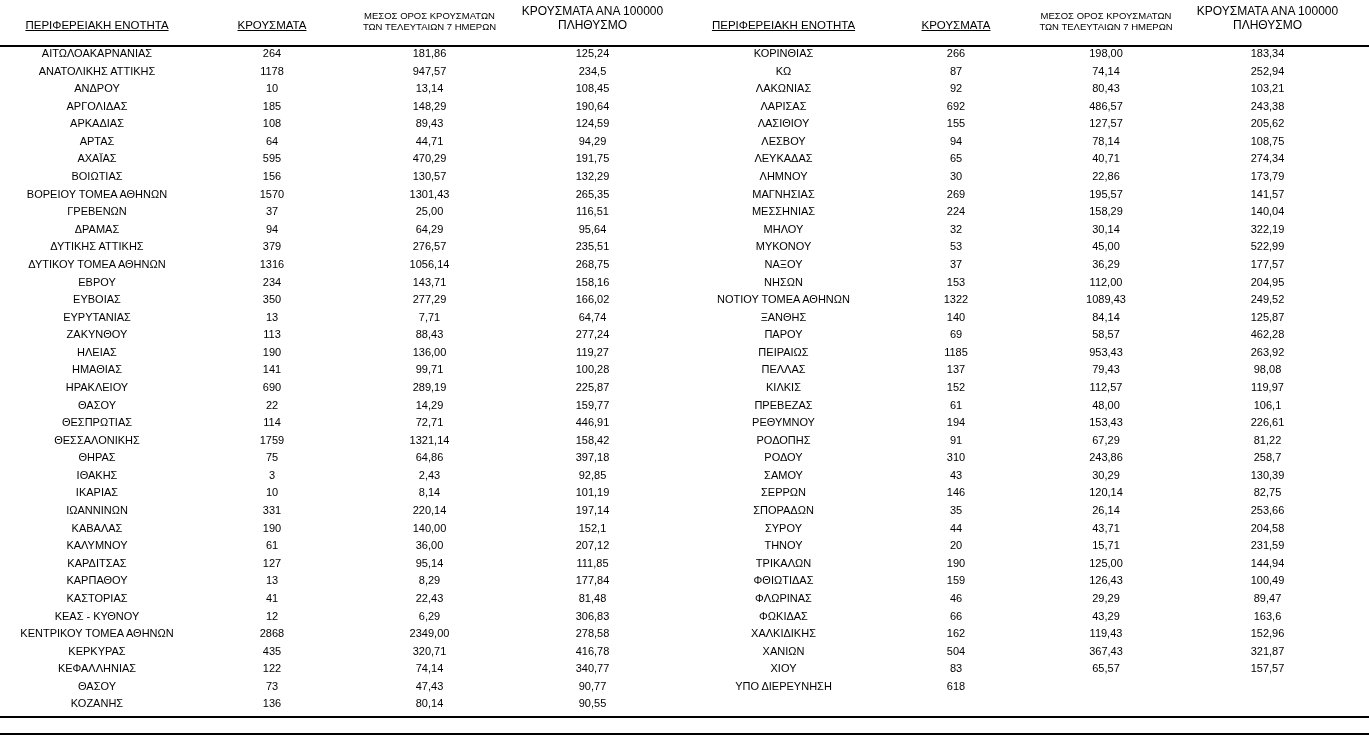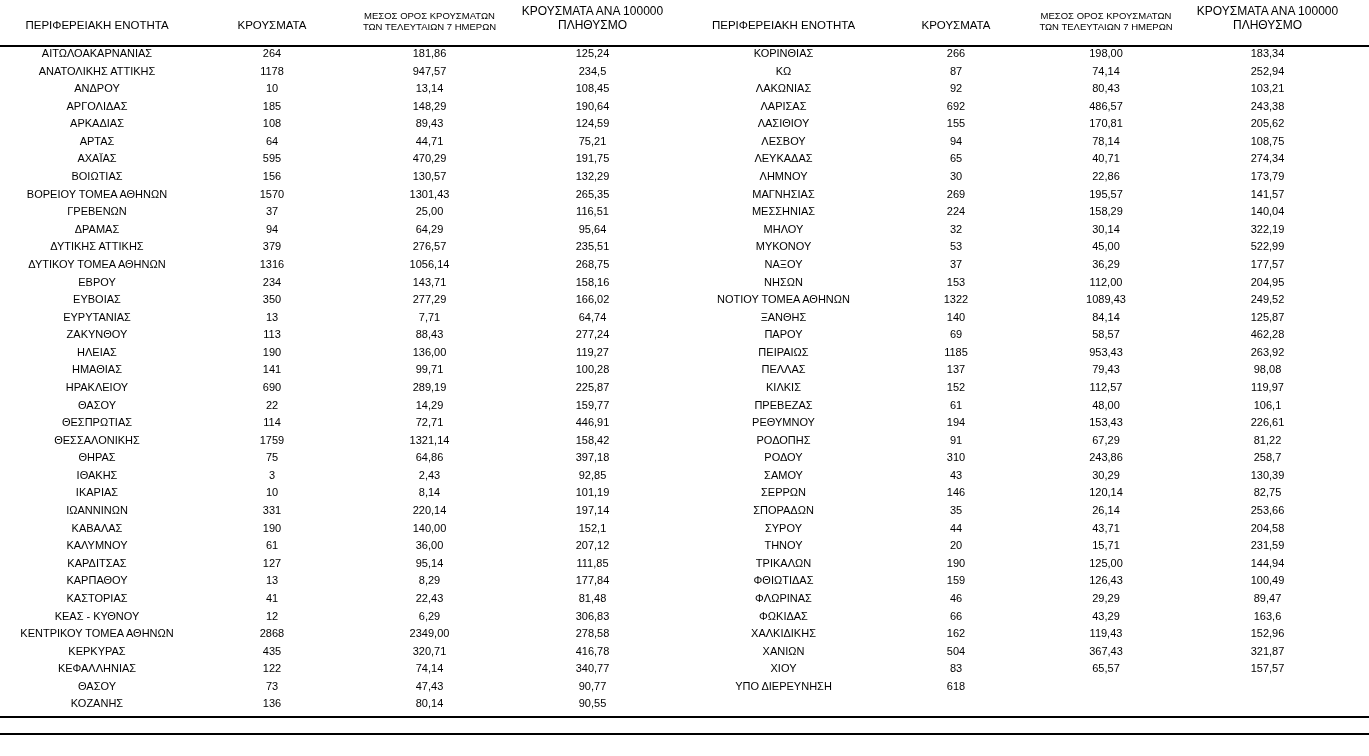--- a/index.html
+++ b/index.html
@@ -25,21 +25,21 @@
   table.t#left-table  { left: 2px;   width: 676px; }
   table.t#right-table { left: 686px; width: 668px; }
   table.t thead tr { height: 45px; }
   table.t th {
     font-weight: normal;
     text-align: center;
     vertical-align: bottom;
     padding: 0 0 13px 0;
     white-space: nowrap;
   }
-  .h-main  { font-size: 11.5px; line-height: 13px; }
+  .h-main  { font-size: 11.5px; line-height: 13px; text-decoration: underline; }
   .h-small { font-size: 9.5px;  line-height: 11px; }
   .h-big   { font-size: 12px;   line-height: 13.5px; }
   table.t td {
     font-size: 11px;
     height: 17.58px;
     line-height: 17.58px;
     text-align: center;
     vertical-align: middle;
     padding: 0;
     white-space: nowrap;
@@ -114,21 +114,21 @@
         <tr>
           <td>ΑΡΚΑΔΙΑΣ</td>
           <td>108</td>
           <td>89,43</td>
           <td>124,59</td>
         </tr>
         <tr>
           <td>ΑΡΤΑΣ</td>
           <td>64</td>
           <td>44,71</td>
-          <td>75,21</td>
+          <td>94,29</td>
         </tr>
         <tr>
           <td>ΑΧΑΪΑΣ</td>
           <td>595</td>
           <td>470,29</td>
           <td>191,75</td>
         </tr>
         <tr>
           <td>ΒΟΙΩΤΙΑΣ</td>
           <td>156</td>
@@ -364,21 +364,21 @@
         </tr>
         <tr>
           <td>ΛΑΡΙΣΑΣ</td>
           <td>692</td>
           <td>486,57</td>
           <td>243,38</td>
         </tr>
         <tr>
           <td>ΛΑΣΙΘΙΟΥ</td>
           <td>155</td>
-          <td>170,81</td>
+          <td>127,57</td>
           <td>205,62</td>
         </tr>
         <tr>
           <td>ΛΕΣΒΟΥ</td>
           <td>94</td>
           <td>78,14</td>
           <td>108,75</td>
         </tr>
         <tr>
           <td>ΛΕΥΚΑΔΑΣ</td>

